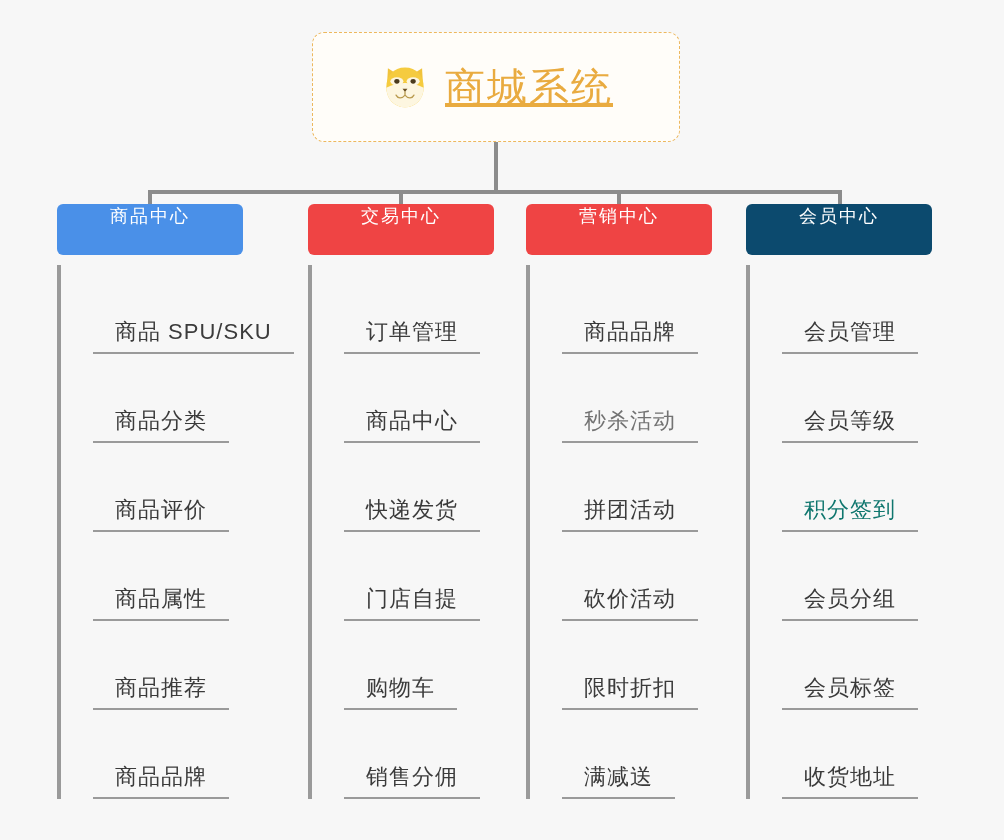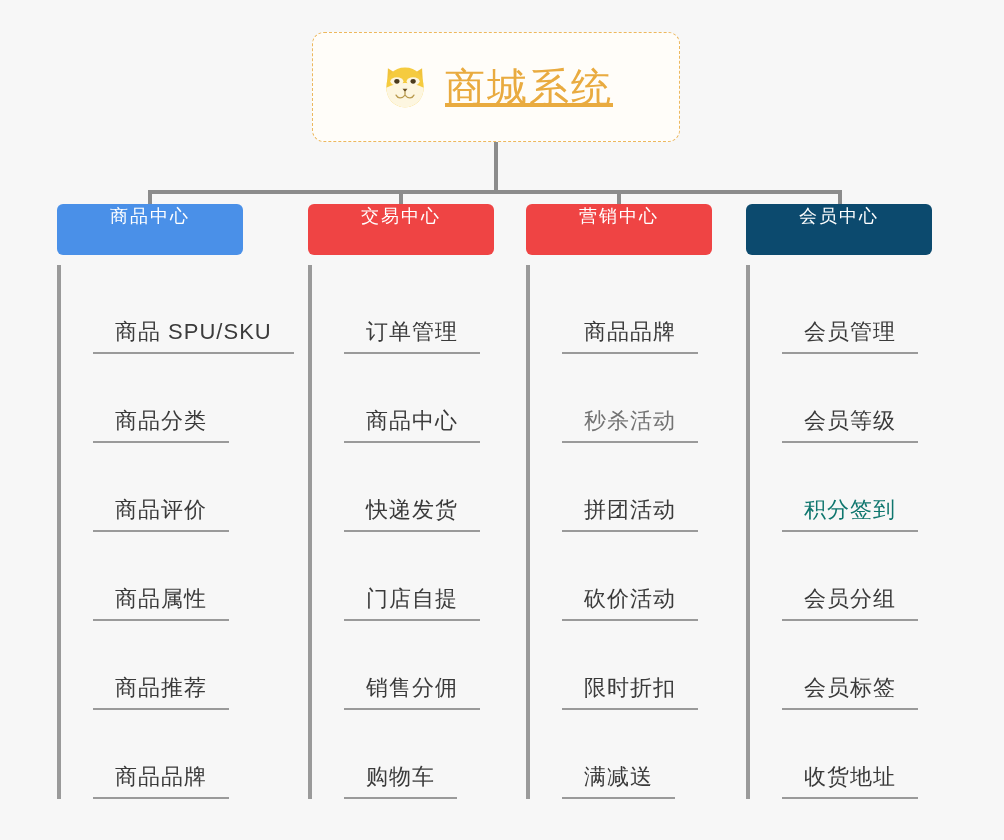--- a/index.html
+++ b/index.html
@@ -182,24 +182,24 @@
       <div class="leaf-item">
           <span class="leaf-label" style="border-bottom-color: rgb(154, 154, 154); color: rgb(59, 59, 59);">商品中心</span>
         </div>
       <div class="leaf-item">
           <span class="leaf-label" style="border-bottom-color: rgb(154, 154, 154); color: rgb(59, 59, 59);">快递发货</span>
         </div>
       <div class="leaf-item">
           <span class="leaf-label" style="border-bottom-color: rgb(154, 154, 154); color: rgb(59, 59, 59);">门店自提</span>
         </div>
       <div class="leaf-item">
+          <span class="leaf-label" style="border-bottom-color: rgb(154, 154, 154); color: rgb(59, 59, 59);">购物车</span>
+        </div>
+      <div class="leaf-item">
           <span class="leaf-label" style="border-bottom-color: rgb(154, 154, 154); color: rgb(59, 59, 59);">销售分佣</span>
-        </div>
-      <div class="leaf-item">
-          <span class="leaf-label" style="border-bottom-color: rgb(154, 154, 154); color: rgb(59, 59, 59);">购物车</span>
         </div>
     </div>
   </div>
 
   <div class="column col-3">
     <div class="cat-box" style="background: #ef4444;">
       <span>营销中心</span>
     </div>
     <div class="leaf-list" style="border-left-color: rgb(154, 154, 154);">
       <div class="leaf-item">

